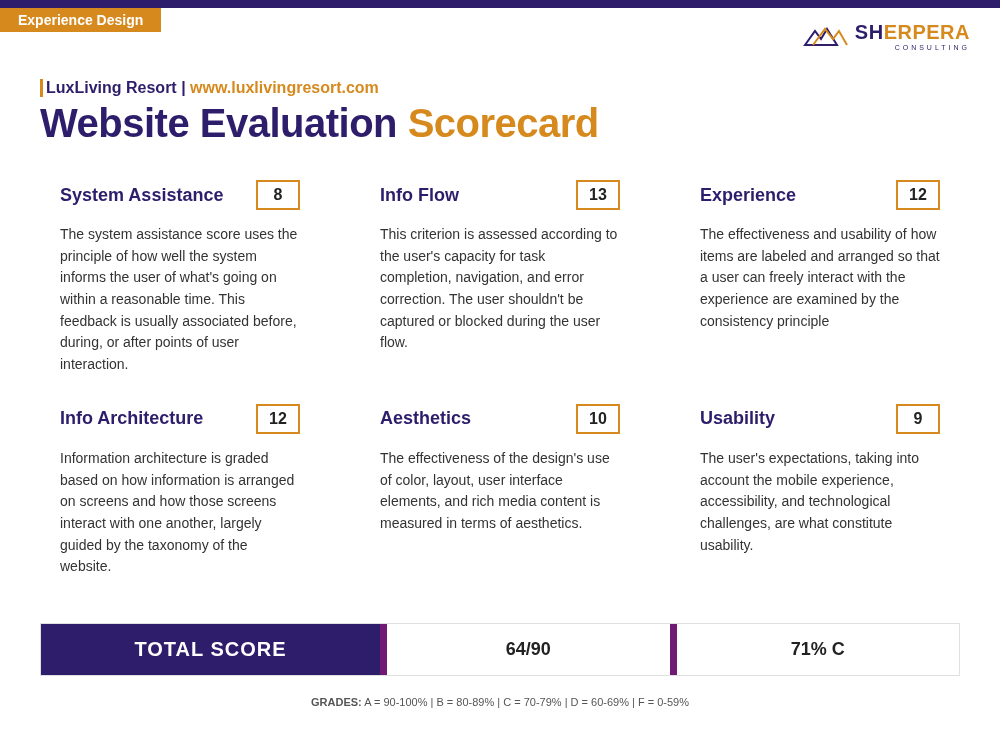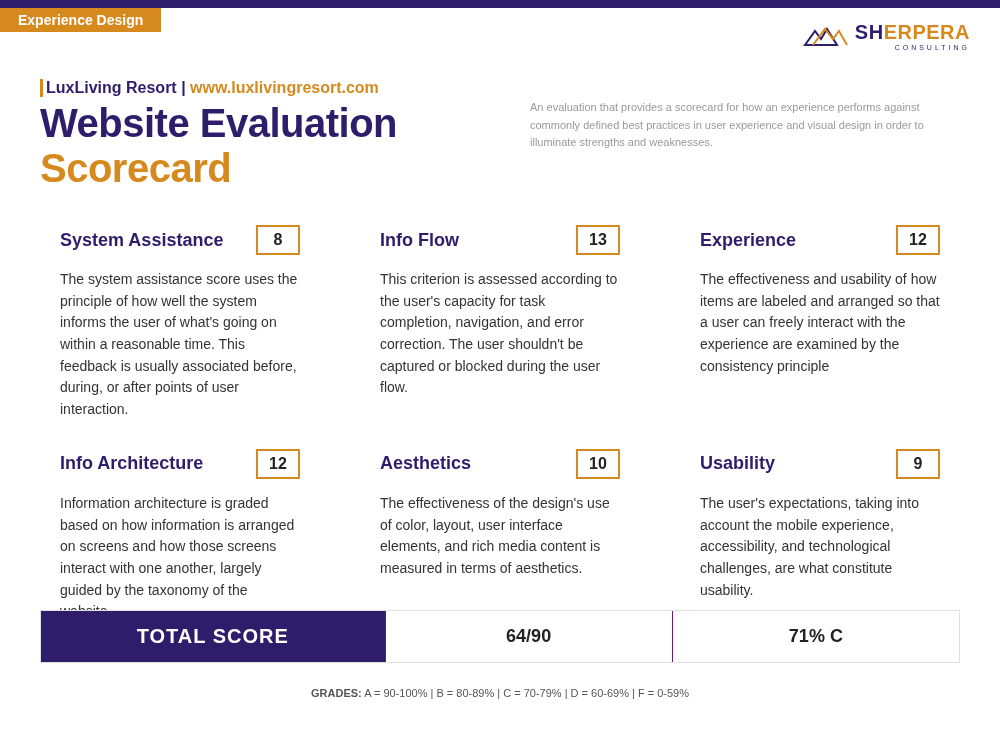--- a/index.html
+++ b/index.html
@@ -115,21 +115,21 @@
     color: #222;
     padding: 0 8px;
   }
   .card-body {
     font-size: 14px;
     line-height: 1.55;
     color: #333;
   }
   .total-row {
     position: absolute;
-    bottom: 67px;
+    bottom: 54px;
     left: 40px;
     right: 40px;
     display: flex;
     border: 1px solid #e0e0e0;
   }
   .total-label {
     background: #2d1d6b;
     color: #fff;
     font-weight: 800;
     font-size: 20px;
@@ -141,25 +141,25 @@
     padding: 14px 0;
   }
   .total-score, .total-grade {
     flex: 1;
     display: flex;
     align-items: center;
     justify-content: center;
     font-size: 18px;
     font-weight: 600;
     color: #222;
-    border-left: 1px solid #701a75;
+    border-left: 7px solid #701a75;
   }
   .grades-line {
     position: absolute;
-    bottom: 31px;
+    bottom: 22px;
     left: 0;
     right: 0;
     text-align: center;
     font-size: 11px;
     color: #555;
   }
   .grades-line .lbl { font-weight: 700; }
 </style>
 </head>
 <body>
@@ -184,21 +184,20 @@
 
 <div class="title-block">
   <div class="title-left">
     <div class="company-line">
       <span>LuxLiving Resort</span> | <span class="url">www.luxlivingresort.com</span>
     </div>
     <div class="main-title">
       <span>Website Evaluation</span> <span class="accent">Scorecard</span>
     </div>
   </div>
-  <div class="title-desc">An evaluation that provides a scorecard for how an experience performs against commonly defined best practices in user experience and visual design in order to illuminate strengths and weaknesses.</div>
 </div>
 
 <div class="grid">
   <div class="card">
     <div class="card-head">
       <div class="card-title">System Assistance</div>
       <div class="score-box">8</div>
     </div>
     <div class="card-body">The system assistance score uses the principle of how well the system informs the user of what's going on within a reasonable time. This feedback is usually associated before, during, or after points of user interaction.</div>
   </div>

